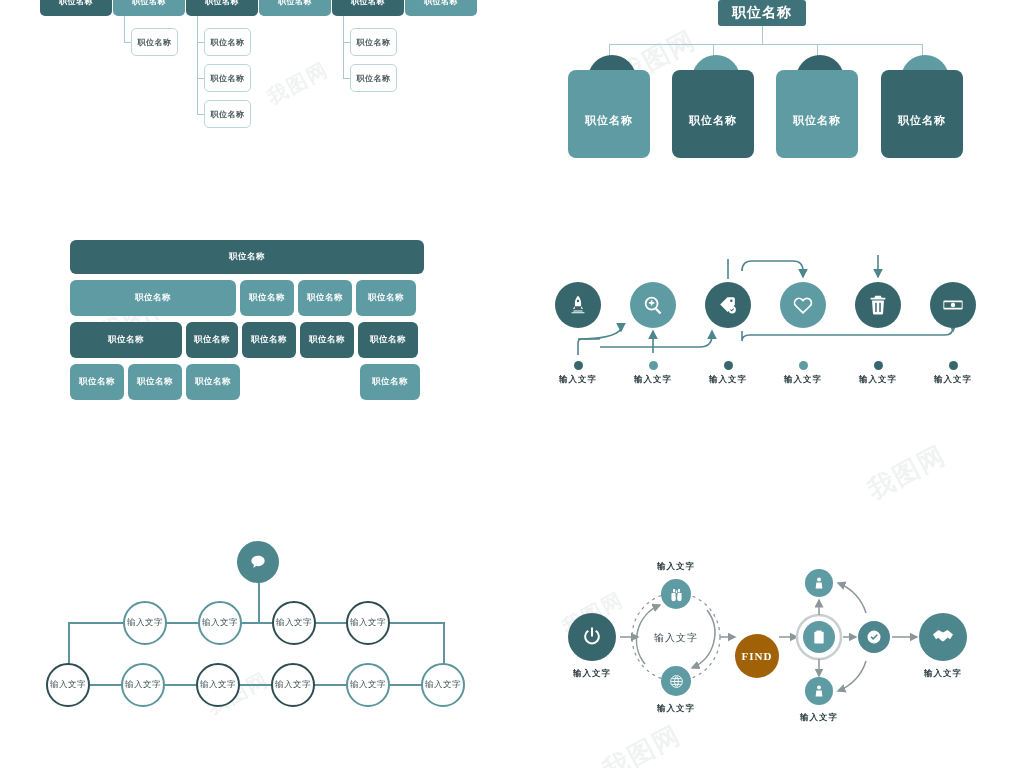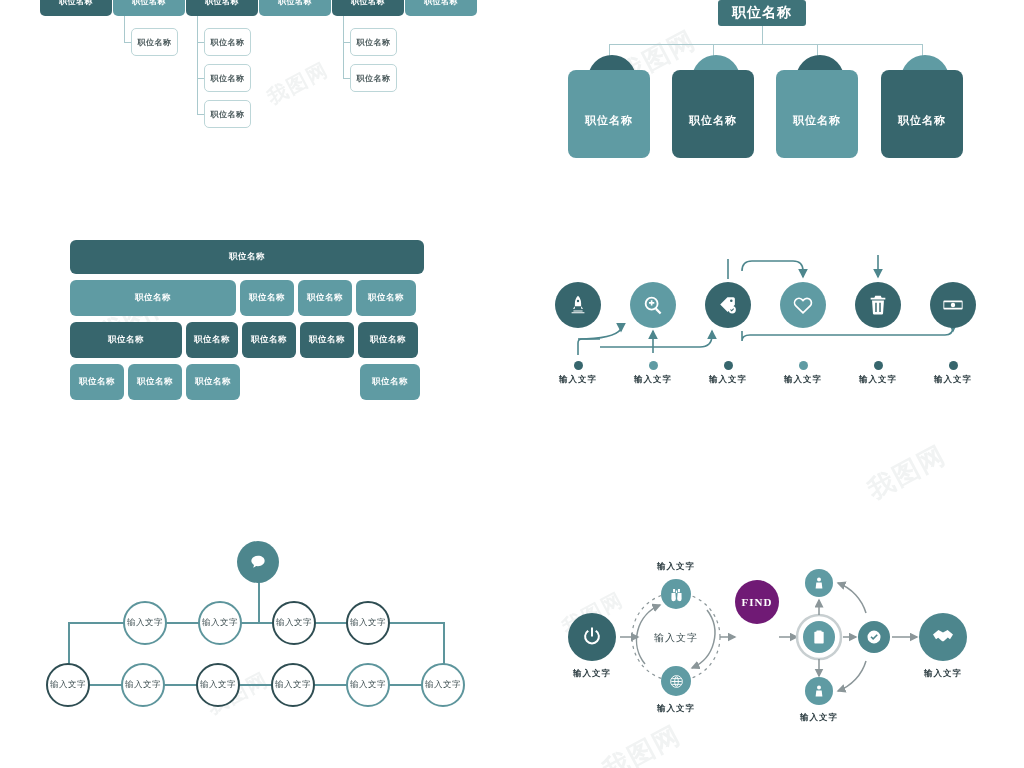--- a/index.html
+++ b/index.html
@@ -335,21 +335,21 @@
           <path d="M6.5 3h3.2v5.4H6.5zM14.3 3h3.2v5.4h-3.2zM11 5.5h2v4h-2zM4 9.5h6.2l.8 9.4a3.6 3.6 0 0 1-7.2.2zM13.8 9.5H20l.2 9.6a3.6 3.6 0 0 1-7.2-.2z" fill="#ffffff"></path>
         </svg>
       </div>
       <div class="plab" style="left: 621px; top: 561px;">输入文字</div>
       <div class="pcirc" style="left: 661px; top: 666px; width: 30px; height: 30px; background: rgb(95, 155, 163);">
         <svg width="15" height="15" viewBox="0 0 24 24">
           <path d="M12 2.6a9.4 9.4 0 1 0 0 18.8 9.4 9.4 0 0 0 0-18.8zm0 1.8c1.5 0 2.9 3.2 2.9 7.6S13.5 19.6 12 19.6s-2.9-3.2-2.9-7.6S10.5 4.4 12 4.4zM3.6 12h16.8M5 7.4h14M5 16.6h14" fill="none" stroke="#ffffff" stroke-width="1.5"></path>
         </svg>
       </div>
       <div class="plab" style="left: 621px; top: 703px;">输入文字</div>
-      <div class="pcirc" style="left: 735px; top: 580px; width: 44px; height: 44px; background: #701a75;">
+      <div class="pcirc" style="left: 735px; top: 634px; width: 44px; height: 44px; background: #a16207;">
         <span style="color: rgb(255, 255, 255); font-size: 11px; font-weight: bold; letter-spacing: 1px; font-family: &quot;Liberation Serif&quot;, serif;">FIND</span>
       </div>
       <div class="pcirc" style="left: 803px; top: 621px; width: 32px; height: 32px; background: rgb(95, 155, 163);">
         <svg width="16" height="16" viewBox="0 0 24 24">
           <path d="M9 2.2h6a1 1 0 0 1 1 1v.8h2a1 1 0 0 1 1 1v15.8a1 1 0 0 1-1 1H6a1 1 0 0 1-1-1V5a1 1 0 0 1 1-1h2v-.8a1 1 0 0 1 1-1zm-1 8h8v1.4H8zm0 3.2h8v1.4H8zm0 3.2h5.4v1.4H8z" fill="#ffffff"></path>
         </svg>
       </div>
       <div class="pcirc" style="left: 805px; top: 569px; width: 28px; height: 28px; background: rgb(95, 155, 163);">
         <svg width="14" height="14" viewBox="0 0 24 24">
           <path d="M12 2.6a3.4 3.4 0 1 1 0 6.8 3.4 3.4 0 0 1 0-6.8zM7.4 11h9.2l1.2 10.4H6.2z" fill="#ffffff"></path>

